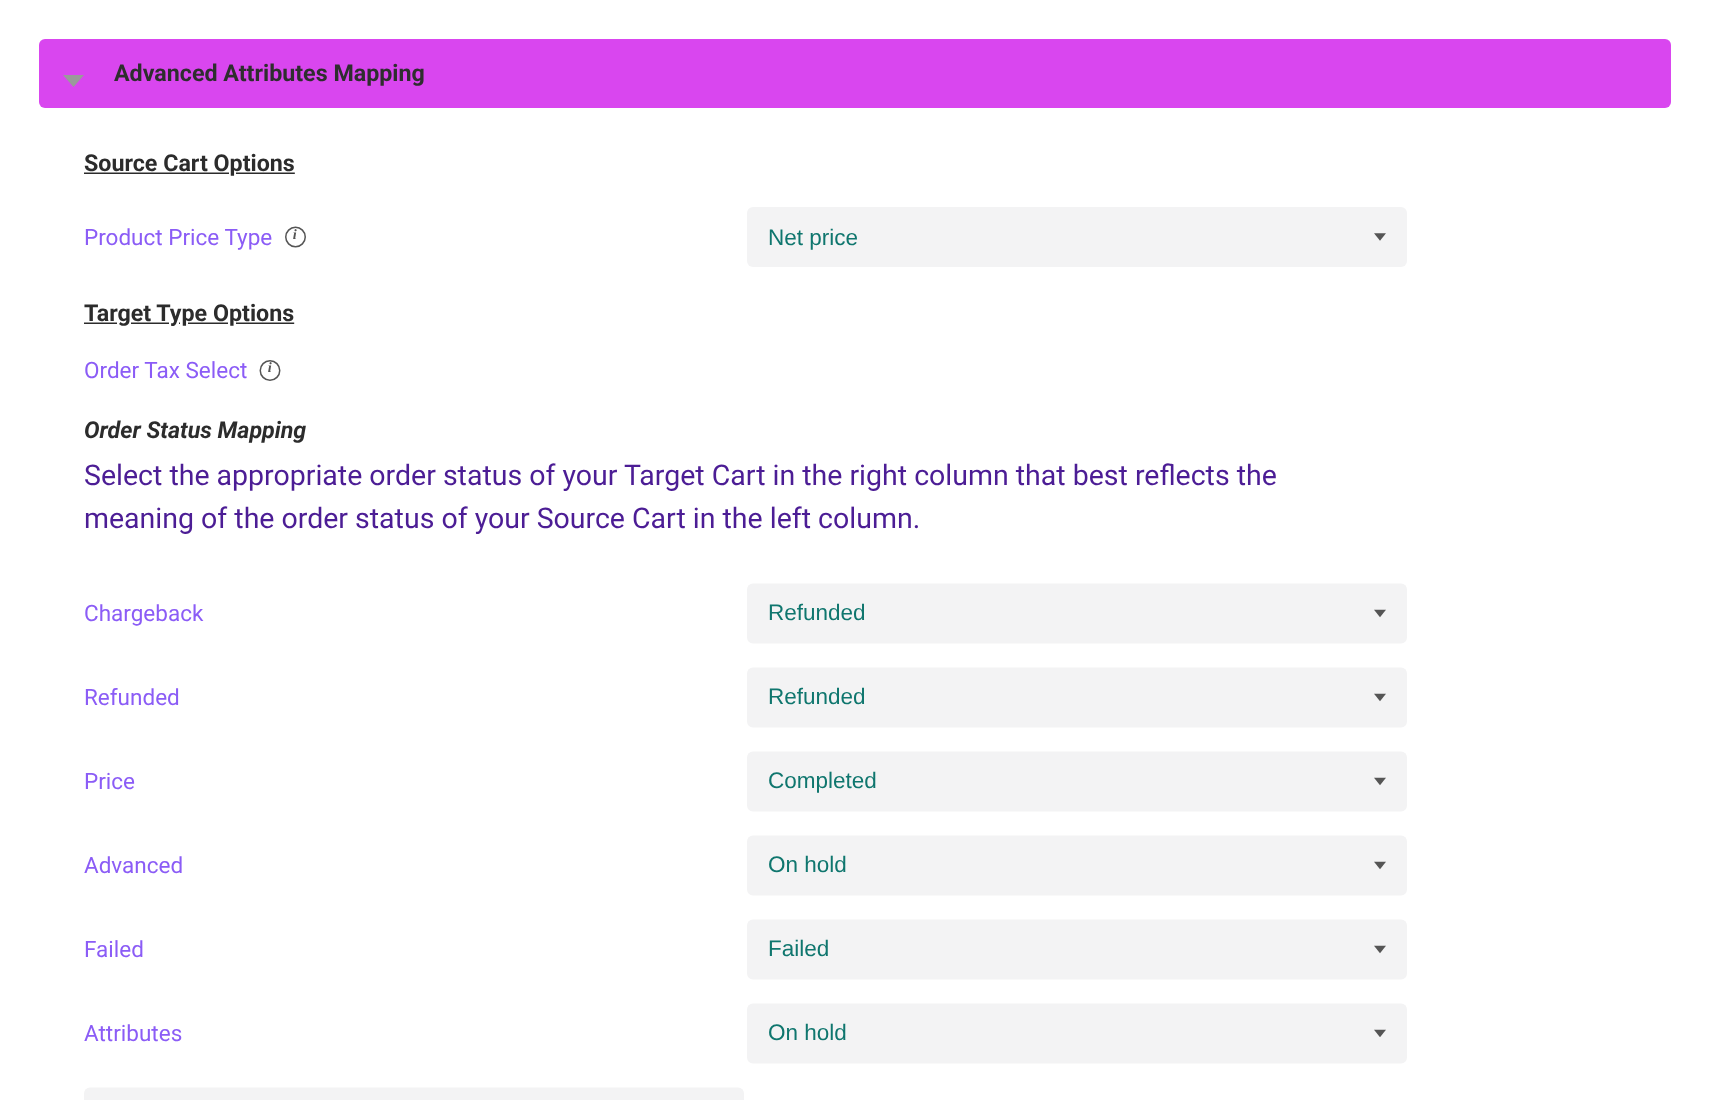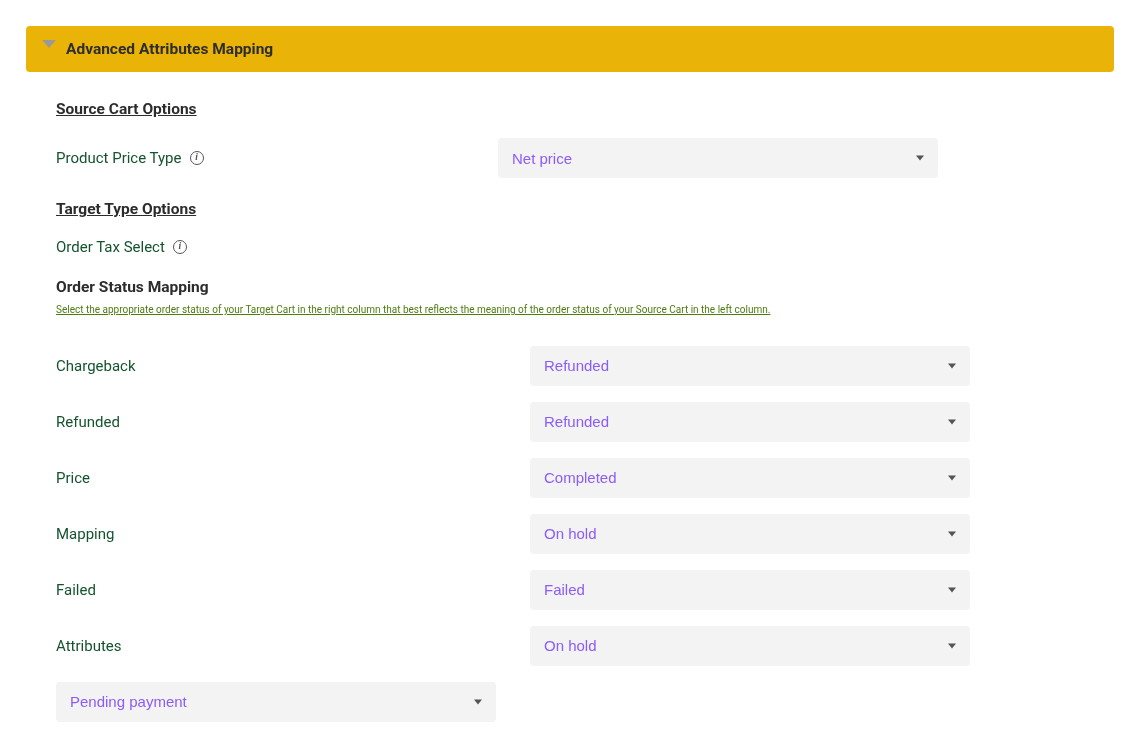--- a/index.html
+++ b/index.html
@@ -6,26 +6,26 @@
   html, body {
     width: 1140px;
     font-family: -apple-system, BlinkMacSystemFont, "Segoe UI", Roboto, "Helvetica Neue", Arial, sans-serif;
     background: #fff;
     color: #333;
   }
   .container {
     padding: 26px 26px 26px 26px;
   }
   .accordion-header {
-    background: #eab308;
+    background: #d946ef;
     border-radius: 4px;
     padding: 14px 16px;
     display: flex;
-    align-items: flex-start;
-    gap: 10px;
+    align-items: flex-end;
+    gap: 20px;
     cursor: pointer;
   }
   .accordion-header .chevron {
     width: 0;
     height: 0;
     border-left: 7px solid transparent;
     border-right: 7px solid transparent;
     border-top: 8px solid #9a9a9a;
     flex-shrink: 0;
   }
@@ -51,21 +51,21 @@
   }
   .field-label-wrap {
     width: 442px;
     flex-shrink: 0;
     display: flex;
     align-items: center;
     gap: 8px;
   }
   .field-label {
     font-size: 15px;
-    color: #14532d;
+    color: #8b5cf6;
   }
   .info-icon {
     width: 14px;
     height: 14px;
     border: 1px solid #555;
     border-radius: 50%;
     display: inline-flex;
     align-items: center;
     justify-content: center;
     font-size: 9.5px;
@@ -78,21 +78,21 @@
   }
   .select {
     flex: 1;
     max-width: 440px;
     height: 40px;
     background: #f3f3f4;
     border: none;
     border-radius: 4px;
     padding: 0 36px 0 14px;
     font-size: 15px;
-    color: #8b5cf6;
+    color: #0f766e;
     appearance: none;
     -webkit-appearance: none;
     cursor: pointer;
     position: relative;
   }
   .select-wrap {
     flex: 1;
     max-width: 440px;
     position: relative;
   }
@@ -109,32 +109,31 @@
     border-top: 5px solid #555;
     pointer-events: none;
   }
   .select-wrap .select { width: 100%; }
   .subsection-heading {
     font-weight: 700;
     font-size: 15.5px;
     color: #2c2c2c;
     margin-bottom: 6px;
     margin-top: 4px;
+    font-style: italic;
   }
   .subsection-desc {
-    font-size: 10px;
-    color: #4d7c0f;
+    font-size: 19px;
+    color: #4c1d95;
     line-height: 1.55;
     margin-bottom: 28px;
     max-width: 870px;
-    text-decoration: underline;
   }
   .mapping-rows .field-row {
     margin-bottom: 16px;
-    gap: 32px;
   }
 </style>
 </head>
 <body>
 
 <div class="container">
 
   <div class="accordion-header">
     <span class="chevron"></span>
     <span class="title">Advanced Attributes Mapping</span>
@@ -198,21 +197,21 @@
         </div>
         <div class="select-wrap">
           <select class="select">
             <option>Completed</option>
           </select>
         </div>
       </div>
 
       <div class="field-row">
         <div class="field-label-wrap">
-          <span class="field-label">Mapping</span>
+          <span class="field-label">Advanced</span>
         </div>
         <div class="select-wrap">
           <select class="select">
             <option>On hold</option>
           </select>
         </div>
       </div>
 
       <div class="field-row">
         <div class="field-label-wrap">

